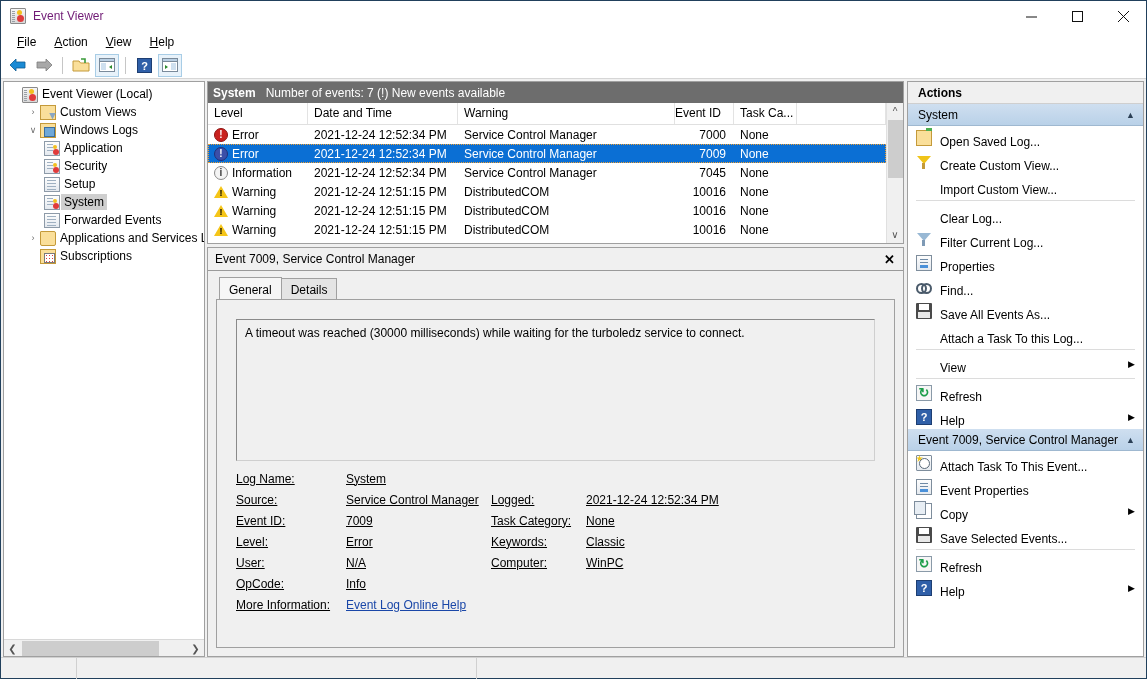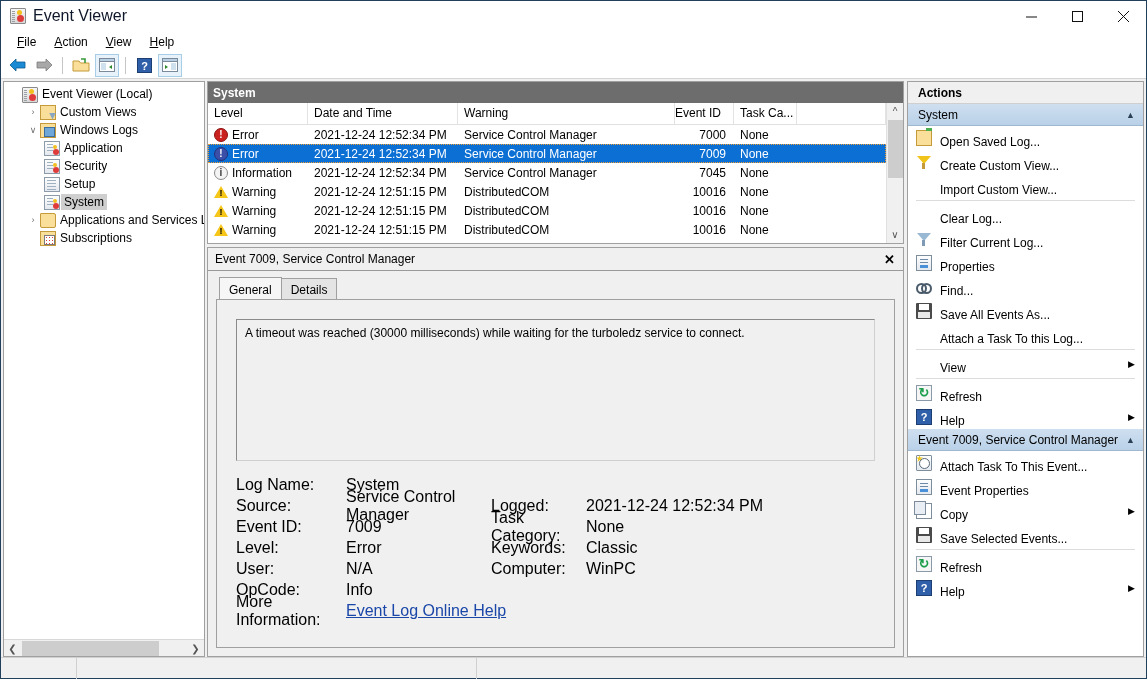--- a/index.html
+++ b/index.html
@@ -26,21 +26,21 @@
     display: flex; align-items: center;
     position: relative;
   }
   .titlebar .app-icon {
     width: 16px; height: 16px; margin: 0 7px 0 9px;
     position: relative; flex: 0 0 16px;
   }
   .ico-ev { background: linear-gradient(#f6f6f6,#d8d8d8); border: 1px solid #8a8a8a; border-radius: 1px; width:16px;height:16px; position:relative; overflow:hidden;}
   .ico-ev:before { content:""; position:absolute; left:1px; top:2px; width:3px; height:12px; background: repeating-linear-gradient(#9aa0a6 0 1px, transparent 1px 2px);}
   .ico-ev:after { content:""; position:absolute; right:1px; bottom:1px; width:7px; height:7px; background:#e03b3b; border-radius:50%; box-shadow: -1px -6px 0 -1px #f3c01f;}
-  .titlebar .title { font-size: 16px; color:#0f172a; }
+  .titlebar .title { font-size: 12px; color:#701a75; }
   .win-controls { position: absolute; right: 0; top: 0; height: 30px; display: flex; }
   .win-btn {
     width: 46px; height: 30px; display: flex; align-items: center; justify-content: center;
     font-size: 12px; color: #000; line-height: 1;
   }
   .win-btn svg { display: block; }
 
   
   .menubar {
     height: 21px; flex: 0 0 21px;
@@ -186,21 +186,21 @@
   }
   .tab.active { background:#f6f6f6; height: 22px; position: relative; z-index:2;}
   .detail-inner {
     flex:1 1 auto; margin: 0 8px 8px 8px; border:1px solid #a0a0a0; background:#f0f0f0;
     padding: 19px; display:flex; flex-direction:column; min-height:0; overflow:hidden;
   }
   .desc-box {
     flex: 0 0 142px; background:#f0f0f0; border:1px solid #8a8a8a; border-right-color:#cfcfcf; border-bottom-color:#cfcfcf;
     padding: 6px 8px; font-size: 12px; overflow:hidden;
   }
-  .fields { margin-top: 13px; font-size: 16px; }
+  .fields { margin-top: 7px; font-size: 12px; text-decoration: underline; }
   .frow { display:flex; height: 21px; align-items: center; }
   .flabel { width: 110px; flex: 0 0 110px; }
   .fvalue { width: 145px; flex: 0 0 145px; }
   .flabel2 { width: 95px; flex: 0 0 95px; }
   .fvalue2 { flex: 1 1 auto; }
   .link { color:#1a47a8; text-decoration: underline; }
 
   
   .pane-right {
     width: 237px; flex: 0 0 237px; margin: 2px 2px 0 3px;
@@ -373,20 +373,24 @@
           <span class="tlabel">Security</span>
         </div>
         <div class="tree-row indent3">
           <span class="tnode-ico ic-log"></span>
           <span class="tlabel">Setup</span>
         </div>
         <div class="tree-row indent3 selected">
           <span class="tnode-ico ic-logevt"></span>
           <span class="tlabel">System</span>
         </div>
+        <div class="tree-row indent3">
+          <span class="tnode-ico ic-log"></span>
+          <span class="tlabel">Forwarded Events</span>
+        </div>
 
         <div class="tree-row indent2">
           <span class="expander">›</span>
           <span class="tnode-ico ic-folder"></span>
           <span class="tlabel">Applications and Services Lo</span>
         </div>
         <div class="tree-row indent2">
           <span class="expander"></span>
           <span class="tnode-ico ic-subs"></span>
           <span class="tlabel">Subscriptions</span>
@@ -397,20 +401,21 @@
         <div class="sb-thumb"></div>
         <div class="sb-arrow" style="margin-left:auto">❯</div>
       </div>
     </div>
 
     <div class="pane-center">
 
       <div class="list-box">
         <div class="list-header-bar">
           <span class="lh-title">System</span>
+          <span>Number of events: 7 (!) New events available</span>
         </div>
 
         <div class="grid-wrap">
           <div class="grid-cols">
             <div class="grid-head">
               <div class="gh-cell" style="width:100px">Level</div>
               <div class="gh-cell" style="width:150px">Date and Time</div>
               <div class="gh-cell" style="width:217px">Warning</div>
               <div class="gh-cell num" style="width:59px">Event ID</div>
               <div class="gh-cell" style="width:63px">Task Ca...</div>

